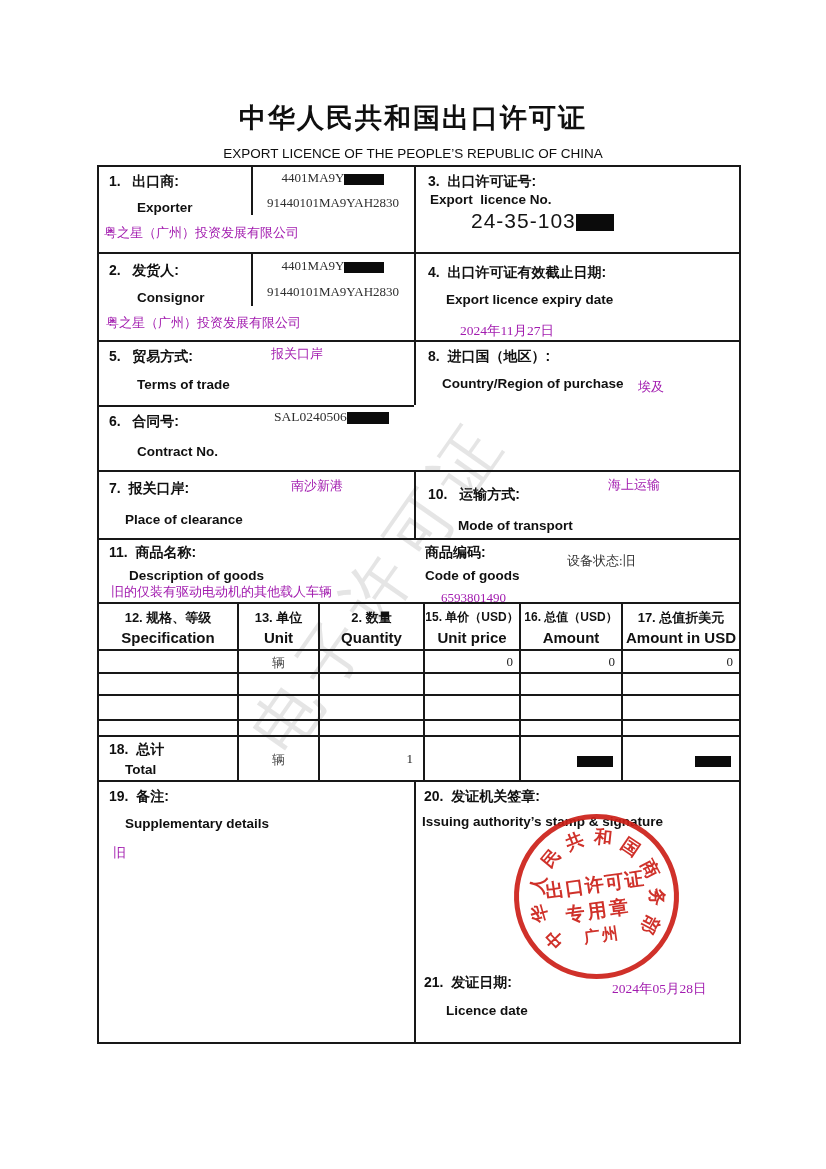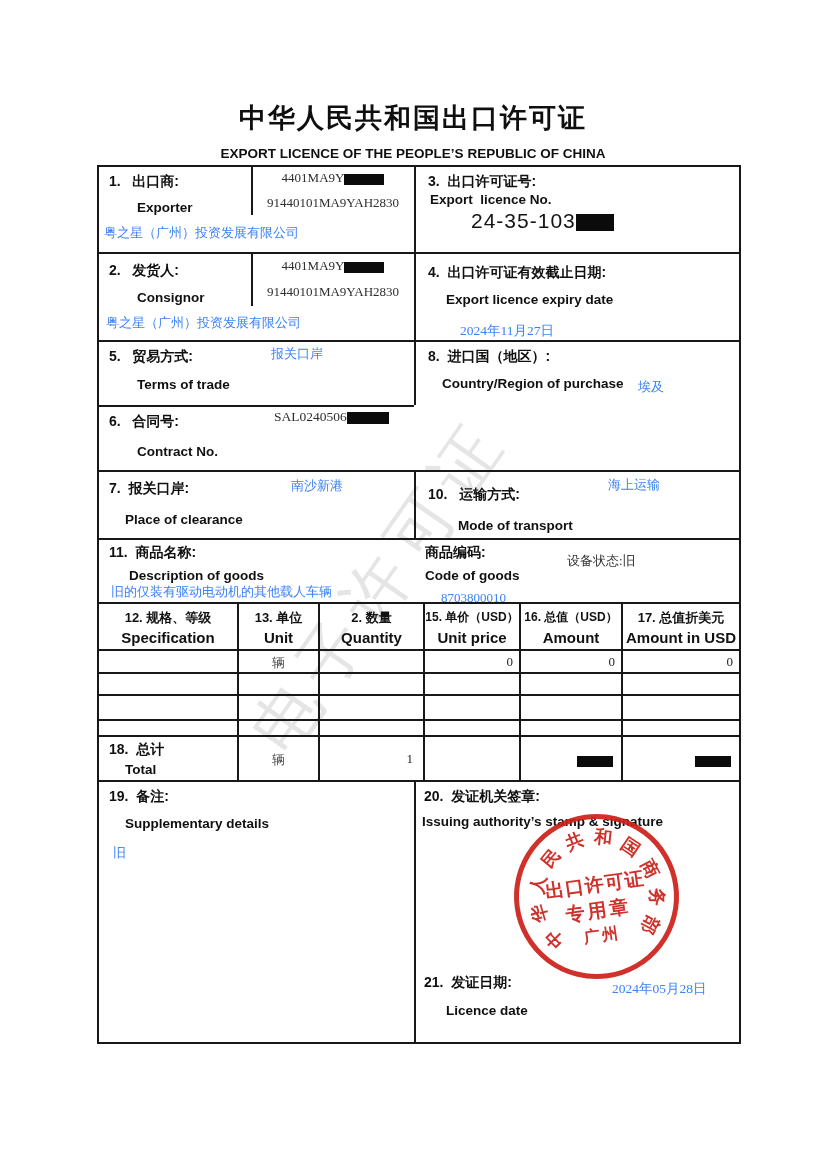--- a/index.html
+++ b/index.html
@@ -1,34 +1,34 @@
 <!DOCTYPE html>
 <html style="--stamp-red: #cc2018;"><head>
 <meta charset="utf-8">
 <style>
   html,body{margin:0;padding:0;background:#ffffff;}
   .page{position:relative;width:826px;height:1085px;background:#ffffff;overflow:hidden;
         font-family:"Liberation Sans",sans-serif;color:#111;}
   .doc-title{position:absolute;left:0;top:100px;width:100%;text-align:center;
              font-size:27px;font-weight:bold;letter-spacing:2px;color:#0f0f0f;}
   .doc-subtitle{position:absolute;left:0;top:146px;width:100%;text-align:center;
-                font-size:13.5px;font-weight:bold;color:#0f0f0f;}
+                font-size:13.5px;font-weight:normal;color:#0f0f0f;}
   .watermark{position:absolute;left:120px;top:420px;width:520px;height:330px;
              display:flex;align-items:center;justify-content:center;pointer-events:none;z-index:0;}
   .watermark span{transform:rotate(-55deg);font-size:66px;letter-spacing:12px;
                   color:#bdbdbd;opacity:.38;white-space:nowrap;}
   .tbl{position:absolute;left:97px;top:165px;width:640px;height:875px;
        border:2px solid #181818;box-sizing:content-box;z-index:1;}
   .cell{position:absolute;box-sizing:border-box;background:transparent;}
   .bt{border-top:2px solid #181818;}
   .bl{border-left:2px solid #181818;}
   .vseg{position:absolute;width:2px;background:#181818;}
   .lab{position:absolute;font-weight:bold;font-size:14px;color:#101010;white-space:pre;}
   .laben{position:absolute;font-weight:bold;font-size:13.5px;color:#101010;white-space:pre;}
-  .val{position:absolute;font-size:13px;color:#3b82f6;font-family:"Liberation Serif",serif;white-space:nowrap;}
+  .val{position:absolute;font-size:13px;color:#a21caf;font-family:"Liberation Serif",serif;white-space:nowrap;}
   .code{position:absolute;font-size:13px;color:#2e2e2e;font-family:"Liberation Serif",serif;white-space:nowrap;}
   .codewrap{position:absolute;left:158px;width:152px;text-align:center;}
   .codeline{position:absolute;left:0;width:100%;font-size:13px;color:#2e2e2e;
             font-family:"Liberation Serif",serif;white-space:nowrap;}
   .licno{position:absolute;font-size:21px;color:#141414;letter-spacing:1px;white-space:nowrap;}
   .redact{display:inline-block;background:#0b0b0b;vertical-align:middle;}
   .hc{position:absolute;left:0;width:100%;text-align:center;font-weight:bold;white-space:nowrap;}
   .hzh{font-size:13px;}
   .hen{font-size:15px;}
   .num-r{position:absolute;right:6px;font-size:13px;color:#242424;font-family:"Liberation Serif",serif;}
@@ -127,21 +127,21 @@
       <span class="laben" style="left:42px;top:46px;">Mode of transport</span>
       <span class="val" style="left:192px;top:4px;">海上运输</span>
     </div>
 
     <div class="cell bt" style="left:0;top:371px;width:640px;height:64px;">
       <span class="lab" style="left:10px;top:4px;">11.  商品名称:</span>
       <span class="laben" style="left:30px;top:28px;">Description of goods</span>
       <span class="val" style="left:12px;top:43px;">旧的仅装有驱动电动机的其他载人车辆</span>
       <span class="lab" style="left:326px;top:4px;">商品编码:</span>
       <span class="laben" style="left:326px;top:28px;">Code of goods</span>
-      <span class="val" style="left:342px;top:50px;">8703800010</span>
+      <span class="val" style="left:342px;top:50px;">6593801490</span>
       <span class="val" style="left:468px;top:12px;color:#333;">设备状态:旧</span>
     </div>
 
     <div class="cell bt" style="left:0;top:435px;width:138px;height:47px;">
       <span class="hc hzh" style="top:5px;">12.  规格、等级</span>
       <span class="hc hen" style="top:25px;">Specification</span>
     </div>
     <div class="cell bt bl" style="left:138px;top:435px;width:81px;height:47px;">
       <span class="hc hzh" style="top:5px;">13.  单位</span>
       <span class="hc hen" style="top:25px;">Unit</span>

